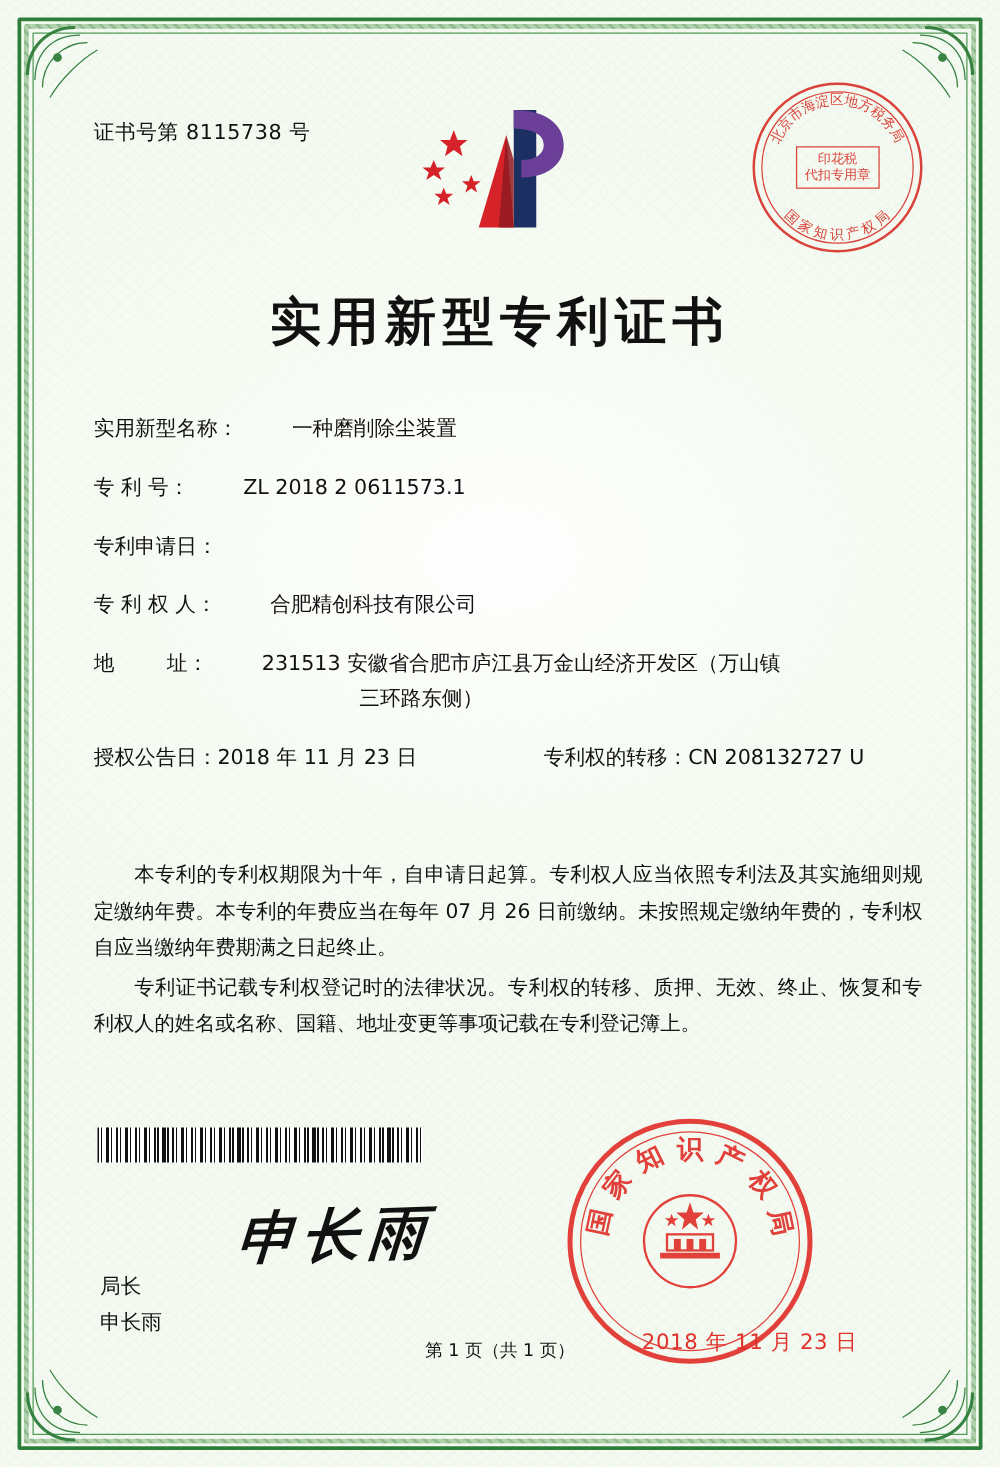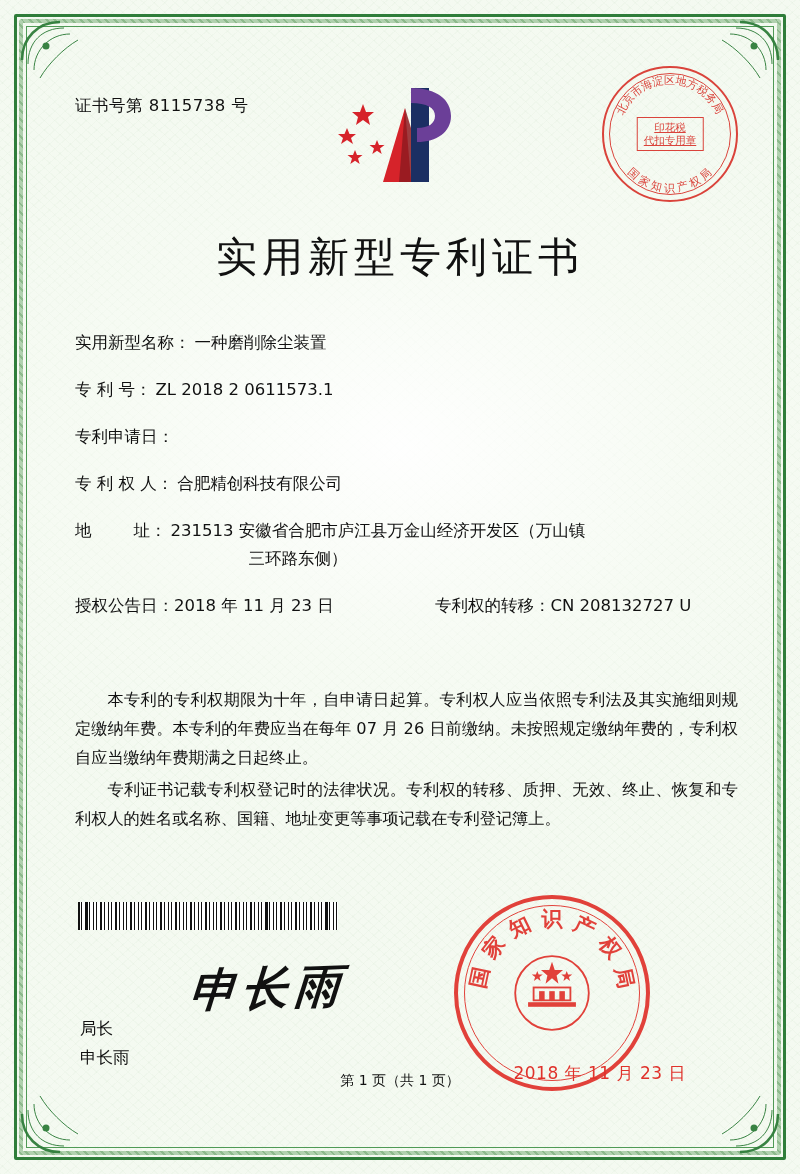--- a/index.html
+++ b/index.html
@@ -119,55 +119,55 @@
     position: absolute;
     left: 50%;
     top: 50%;
     transform: translate(-50%, -50%);
     border: 1.4px solid #d8342c;
     padding: 3px 6px;
     font-size: 10.5px;
     line-height: 13px;
     text-align: center;
     white-space: nowrap;
-    text-decoration: underline;
   }
   .arc-char {
     position: absolute;
     left: 50%;
     top: 50%;
     font-size: 11px;
     transform-origin: 0 0;
   }
 
   .doc-title {
     position: absolute;
     top: 190px;
     left: 0;
     right: 0;
     text-align: center;
     font-size: 41px;
-    font-weight: normal;
+    font-weight: bold;
     letter-spacing: 5px;
     color: #111;
   }
 
   
   .fields {
     position: absolute;
     top: 292px;
     left: 35px;
     right: 20px;
   }
   .field-row {
     display: flex;
     align-items: baseline;
     margin-bottom: 25px;
     font-size: 16.5px;
     color: #111;
+    gap: 39px;
   }
   .field-label {
     white-space: pre;
     flex: 0 0 auto;
   }
   .field-value {
     margin-left: 4px;
     flex: 1 1 auto;
   }
   .field-value .line2 {

